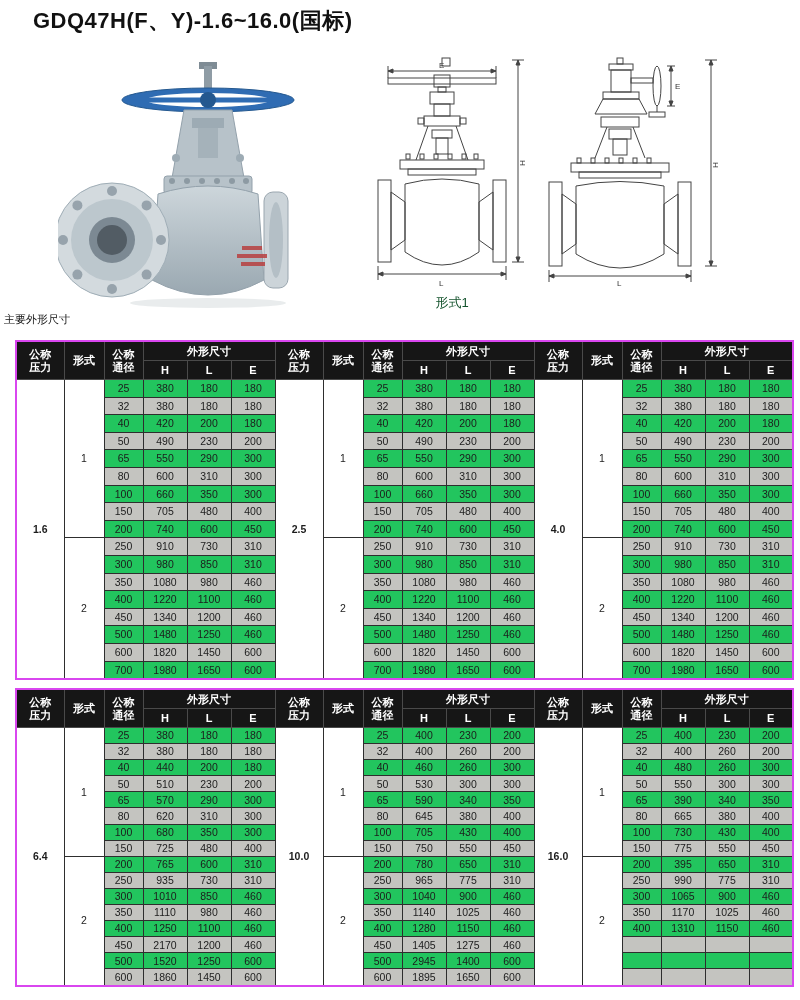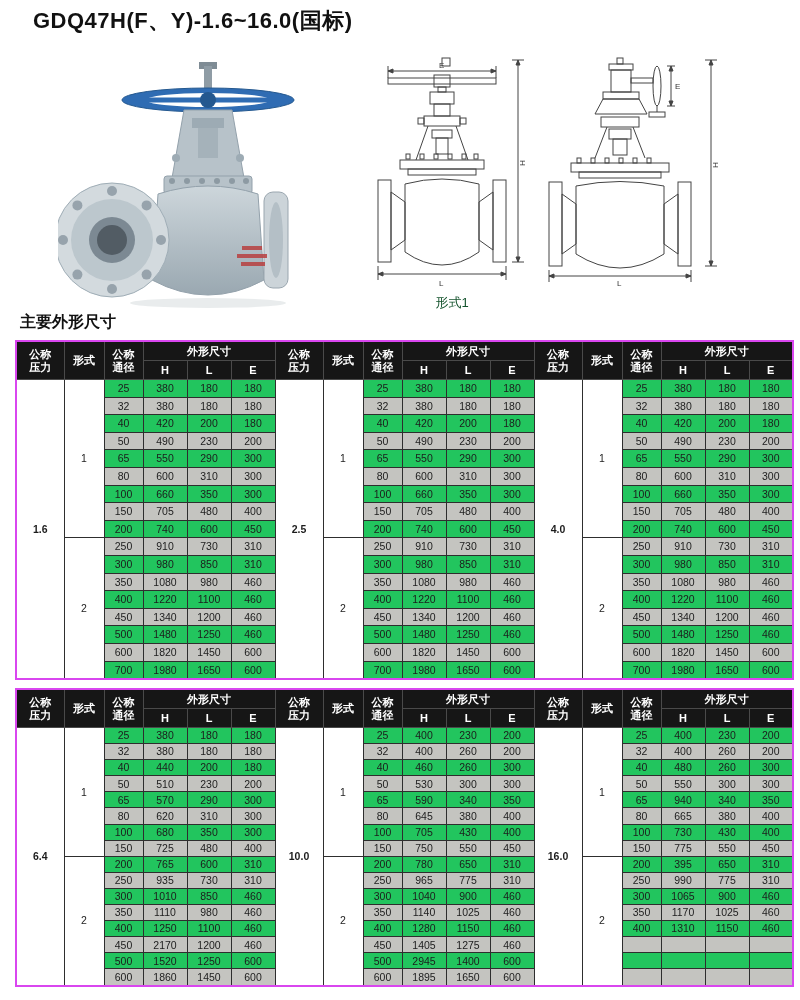--- a/index.html
+++ b/index.html
@@ -5,21 +5,21 @@
   html,body{margin:0;padding:0;background:#fff;}
   body{width:800px;height:1000px;position:relative;overflow:hidden;
        font-family:"Liberation Sans",sans-serif;color:#111;}
   .page-title{position:absolute;left:33px;top:6px;font-size:22px;font-weight:bold;
        letter-spacing:.5px;margin:0;}
   .photo-wrap{position:absolute;left:58px;top:60px;width:292px;height:250px;}
   .drawing{position:absolute;top:56px;}
   .d1{left:372px;width:160px;}
   .d2{left:545px;width:190px;}
   .caption{text-align:center;font-size:13px;margin-top:2px;color:#14532d;}
-  .section-title{position:absolute;left:20px;top:312px;font-size:16px;font-weight:bold;margin:0;}
+  .section-title{position:absolute;left:4px;top:312px;font-size:11px;font-weight:normal;margin:0;}
   .tbl-wrap{position:absolute;left:15px;}
   #table1{top:340px;}
   #table2{top:688px;}
   table.dim{border-collapse:collapse;table-layout:fixed;width:777px;
        border:2px solid #d946ef;background:#22c55e;}
   table.dim th{background:var(--hbg,#161616);color:var(--hfg,#fff);font-size:11px;
        font-weight:bold;border:1px solid #4a4a4a;padding:0;line-height:1.15;height:18px;}
   table.dim th.two{white-space:pre-line;}
   table.dim td{border:1px solid #2e2e2e;text-align:center;font-size:10.5px;
        padding:0;line-height:1;color:#1c1c1c;}
@@ -621,21 +621,21 @@
         <tr>
           <td>65</td>
           <td>570</td>
           <td>290</td>
           <td>300</td>
           <td>65</td>
           <td>590</td>
           <td>340</td>
           <td>350</td>
           <td>65</td>
-          <td>940</td>
+          <td>390</td>
           <td>340</td>
           <td>350</td>
         </tr>
         <tr>
           <td class="alt">80</td>
           <td class="alt">620</td>
           <td class="alt">310</td>
           <td class="alt">300</td>
           <td class="alt">80</td>
           <td class="alt">645</td>

